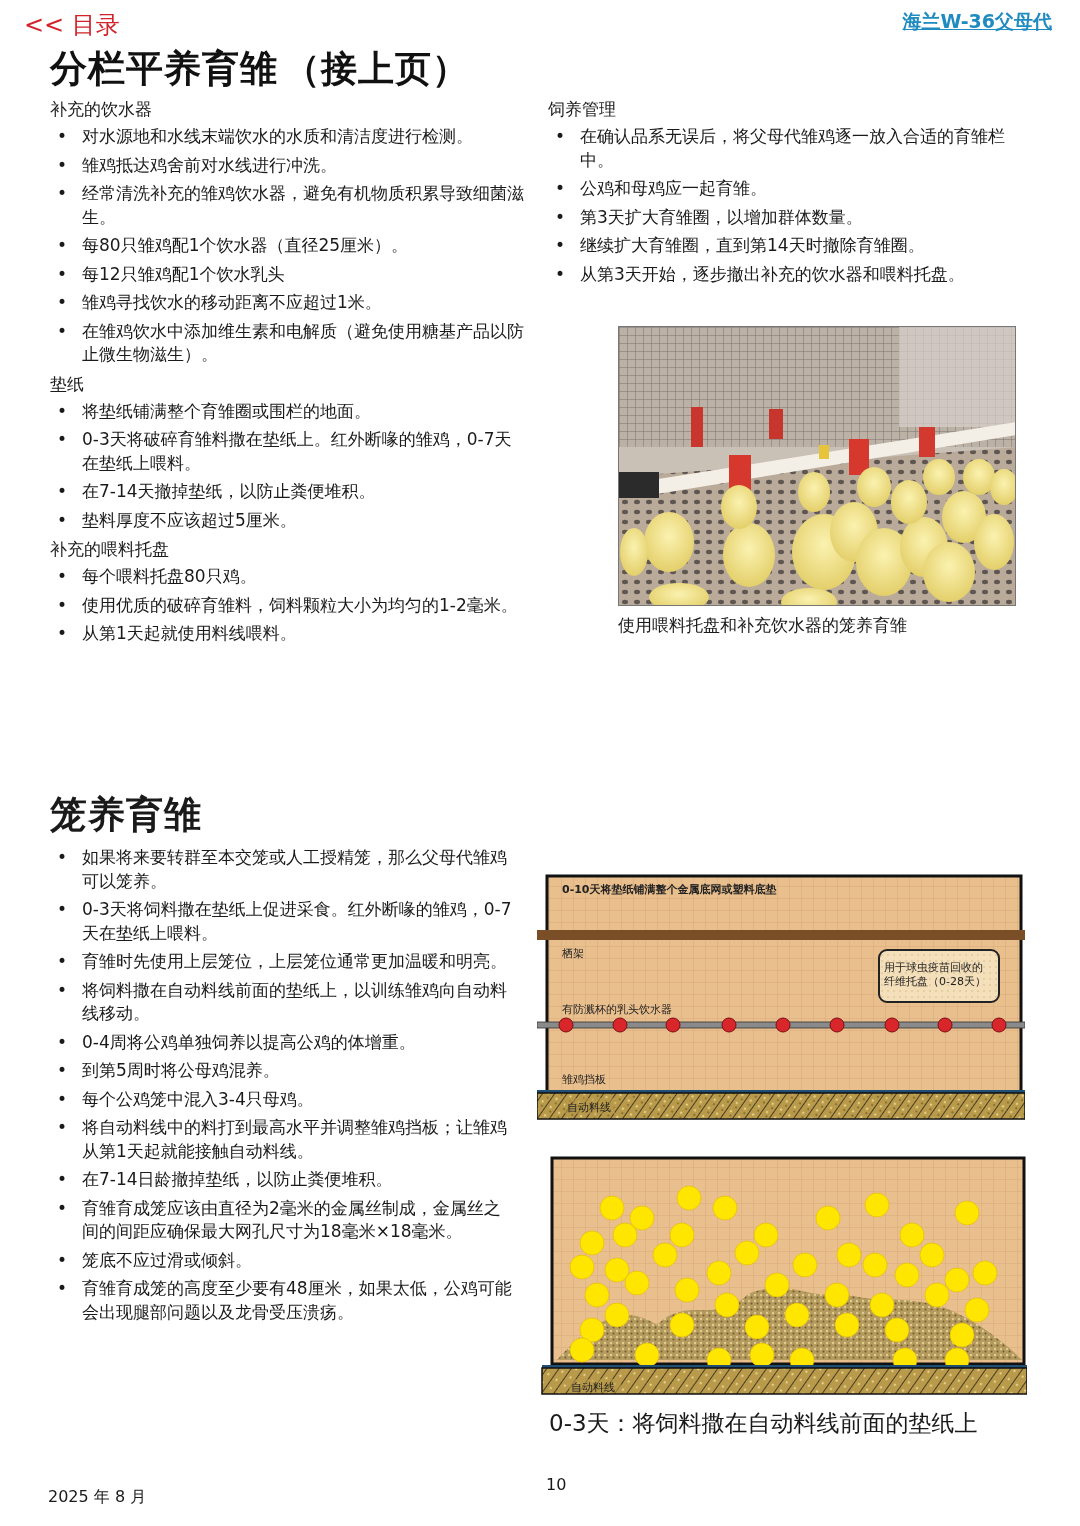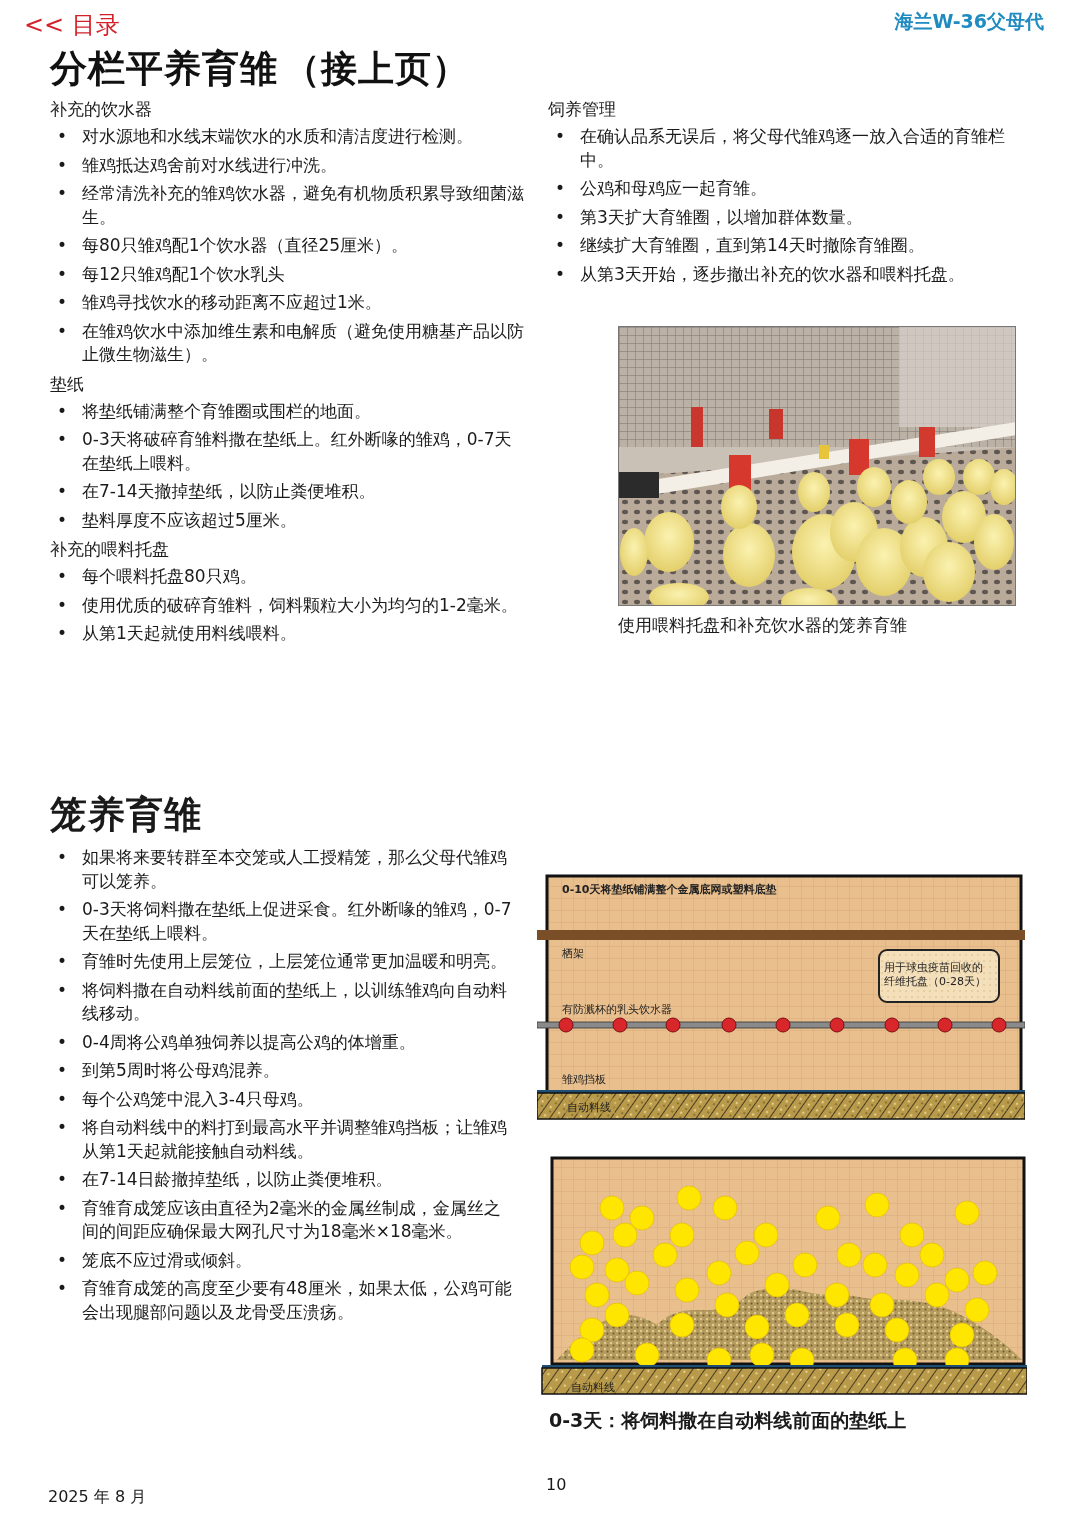--- a/index.html
+++ b/index.html
@@ -1,20 +1,20 @@
 <!DOCTYPE html>
 <html><head>
 <meta charset="utf-8">
 <style>
   * { box-sizing: border-box; margin: 0; padding: 0; }
   html, body { width: 1080px; height: 1526px; background: #ffffff; overflow: hidden; }
   body { position: relative; font-family: "DejaVu Sans", "Liberation Sans", sans-serif; color: #1a1a1a; }
 
   .toc-link { position: absolute; left: 24px; top: 9px; font-size: 24px; color: #d2232a; text-decoration: none; }
-  .doc-label { position: absolute; right: 36px; top: 9px; font-size: 19px; color: #1f8bc0; font-weight: bold; }
+  .doc-label { position: absolute; right: 28px; top: 9px; font-size: 19px; color: #1f8bc0; font-weight: bold; text-decoration: underline; }
 
   .page-title { position: absolute; left: 50px; top: 44px; font-size: 37px; font-weight: bold; color: #111; letter-spacing: 1px; }
   .page-title .sub { font-size: 36px; font-weight: bold; margin-left: 6px; }
 
   .col { position: absolute; }
   .col-left { left: 50px; top: 97px; width: 478px; }
   .col-right { left: 548px; top: 97px; width: 480px; }
 
   .sec-head { font-size: 17px; color: #1a1a1a; line-height: 24px; margin-top: 6px; margin-bottom: 4px; }
   .sec-head:first-child { margin-top: 0; }
@@ -24,21 +24,21 @@
   ul.bullets li .dot { position: absolute; left: 7px; top: 0; font-size: 17px; }
 
   .photo { position: absolute; left: 618px; top: 326px; width: 398px; height: 280px; overflow: hidden; border: 1px solid #777; background: #cfc3b3; }
   .photo-caption { position: absolute; left: 618px; top: 614px; font-size: 17px; }
 
   .h2-title { position: absolute; left: 50px; top: 778px; font-size: 37px; font-weight: bold; letter-spacing: 1px; margin-top: 12px; }
   .col-left2 { left: 50px; top: 846px; width: 465px; }
 
   .diag1 { position: absolute; left: 537px; top: 874px; width: 488px; height: 248px; }
   .diag2 { position: absolute; left: 537px; top: 1155px; width: 490px; height: 248px; }
-  .diag-caption { position: absolute; left: 549px; top: 1408px; font-size: 19px; font-weight: bold; }
+  .diag-caption { position: absolute; left: 549px; top: 1408px; font-size: 23px; font-weight: normal; }
 
   .footer-date { position: absolute; left: 48px; top: 1487px; font-size: 16px; }
   .footer-page { position: absolute; left: 546px; top: 1475px; font-size: 16px; }
 </style>
 </head>
 <body>
 
 <a class="toc-link">&lt;&lt; 目录</a>
 <div class="doc-label">海兰W-36父母代</div>
 

